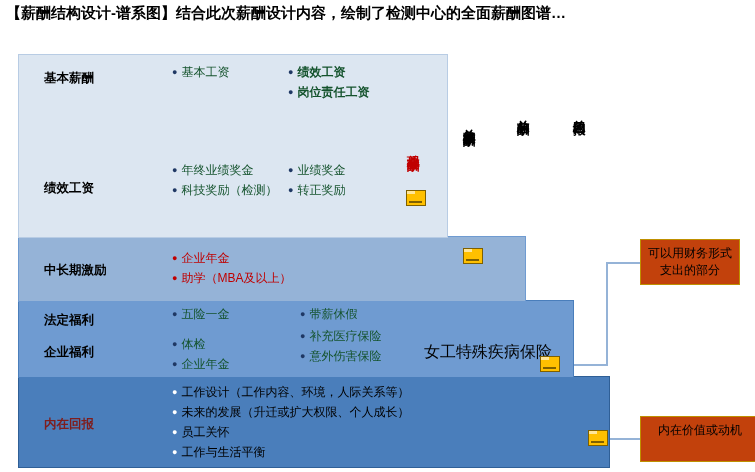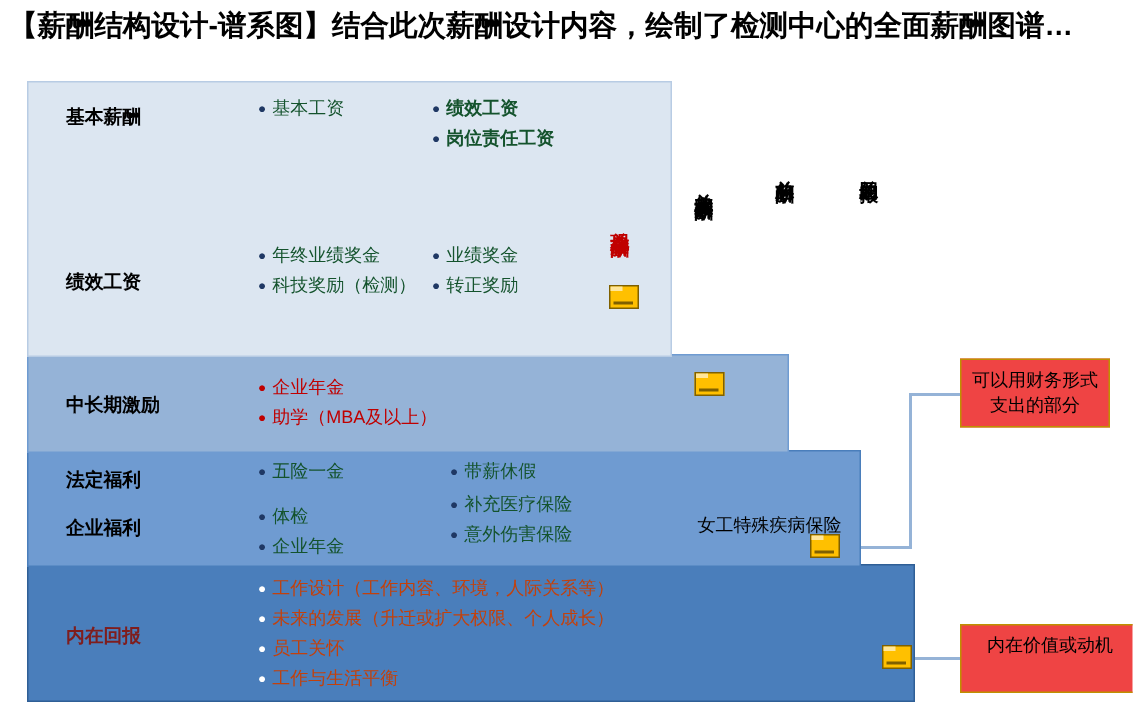--- a/index.html
+++ b/index.html
@@ -1,18 +1,18 @@
 <!DOCTYPE html>
 <html><head>
 <meta charset="utf-8">
 <style>
   html,body{margin:0;padding:0;}
   body{width:755px;height:472px;background:#ffffff;font-family:"Liberation Sans","DejaVu Sans",sans-serif;overflow:hidden;position:relative;}
 
-  #title{position:absolute;left:6px;top:4px;width:745px;font-size:19px;font-weight:bold;color:#000;letter-spacing:0px;white-space:nowrap;}
+  #title{position:absolute;left:6px;top:4px;width:745px;font-size:15px;font-weight:bold;color:#000;letter-spacing:0px;white-space:nowrap;}
 
   #canvas{position:absolute;left:0;top:26px;width:755px;height:446px;}
 
   
   .panel{position:absolute;box-sizing:border-box;}
 
   #p-inner{left:18px;top:350px;width:592px;height:92px;background:#4a7ebb;border:1px solid #2f5f96;}
   #p-benefit{left:18px;top:274px;width:556px;height:78px;background:#6f9bd1;border:1px solid #4a7ebb;}
   #p-mid{left:18px;top:210px;width:508px;height:66px;background:#95b3d7;border:1px solid #6f9bd1;}
   #p-cash{left:18px;top:28px;width:430px;height:184px;background:#dce6f1;border:1px solid #b8cce4;}
@@ -26,29 +26,29 @@
   #v-salary{left:506px;top:36px;width:34px;height:100px;color:#000;}
   #v-return{left:562px;top:36px;width:34px;height:100px;color:#000;}
 
   
   .rowlabel{position:absolute;font-size:12.5px;font-weight:bold;color:#000;}
 
   
   .bl{position:absolute;font-size:12px;color:#14532d;line-height:20px;}
   .bl div{white-space:nowrap;}
   .bl div::before{content:"\25CF";color:#1f3864;font-size:9px;margin-right:4px;vertical-align:1px;}
-  .bl.white{color:#c2410c;}
+  .bl.white{color:#000000;}
   .bl.white div::before{color:#ffffff;}
   .bl.red{color:#c00000;}
   .bl.red div::before{color:#c00000;}
 
-  .plain{position:absolute;font-size:12px;color:#000;white-space:nowrap;margin-left:41px;}
+  .plain{position:absolute;font-size:16px;color:#000;white-space:nowrap;}
 
   
-  .note{position:absolute;box-sizing:border-box;background:#ef4444;border:1px solid #bf9000;color:#000;font-size:12px;line-height:17px;padding:5px 6px;text-align:center;}
+  .note{position:absolute;box-sizing:border-box;background:#c2410c;border:1px solid #bf9000;color:#000;font-size:12px;line-height:17px;padding:5px 6px;text-align:center;}
   #note1{left:640px;top:213px;width:100px;height:46px;}
   #note2{left:640px;top:390px;width:120px;height:46px;}
 
   
   .ln{position:absolute;background:#95b3d7;}
 
   
   .folder{position:absolute;width:18px;height:14px;background:#ffc000;border:1px solid #7f6000;}
   .folder::before{content:"";position:absolute;left:0;top:0;width:8px;height:3px;background:#ffe699;}
   .folder::after{content:"";position:absolute;left:2px;bottom:2px;width:13px;height:2px;background:#7f6000;}

